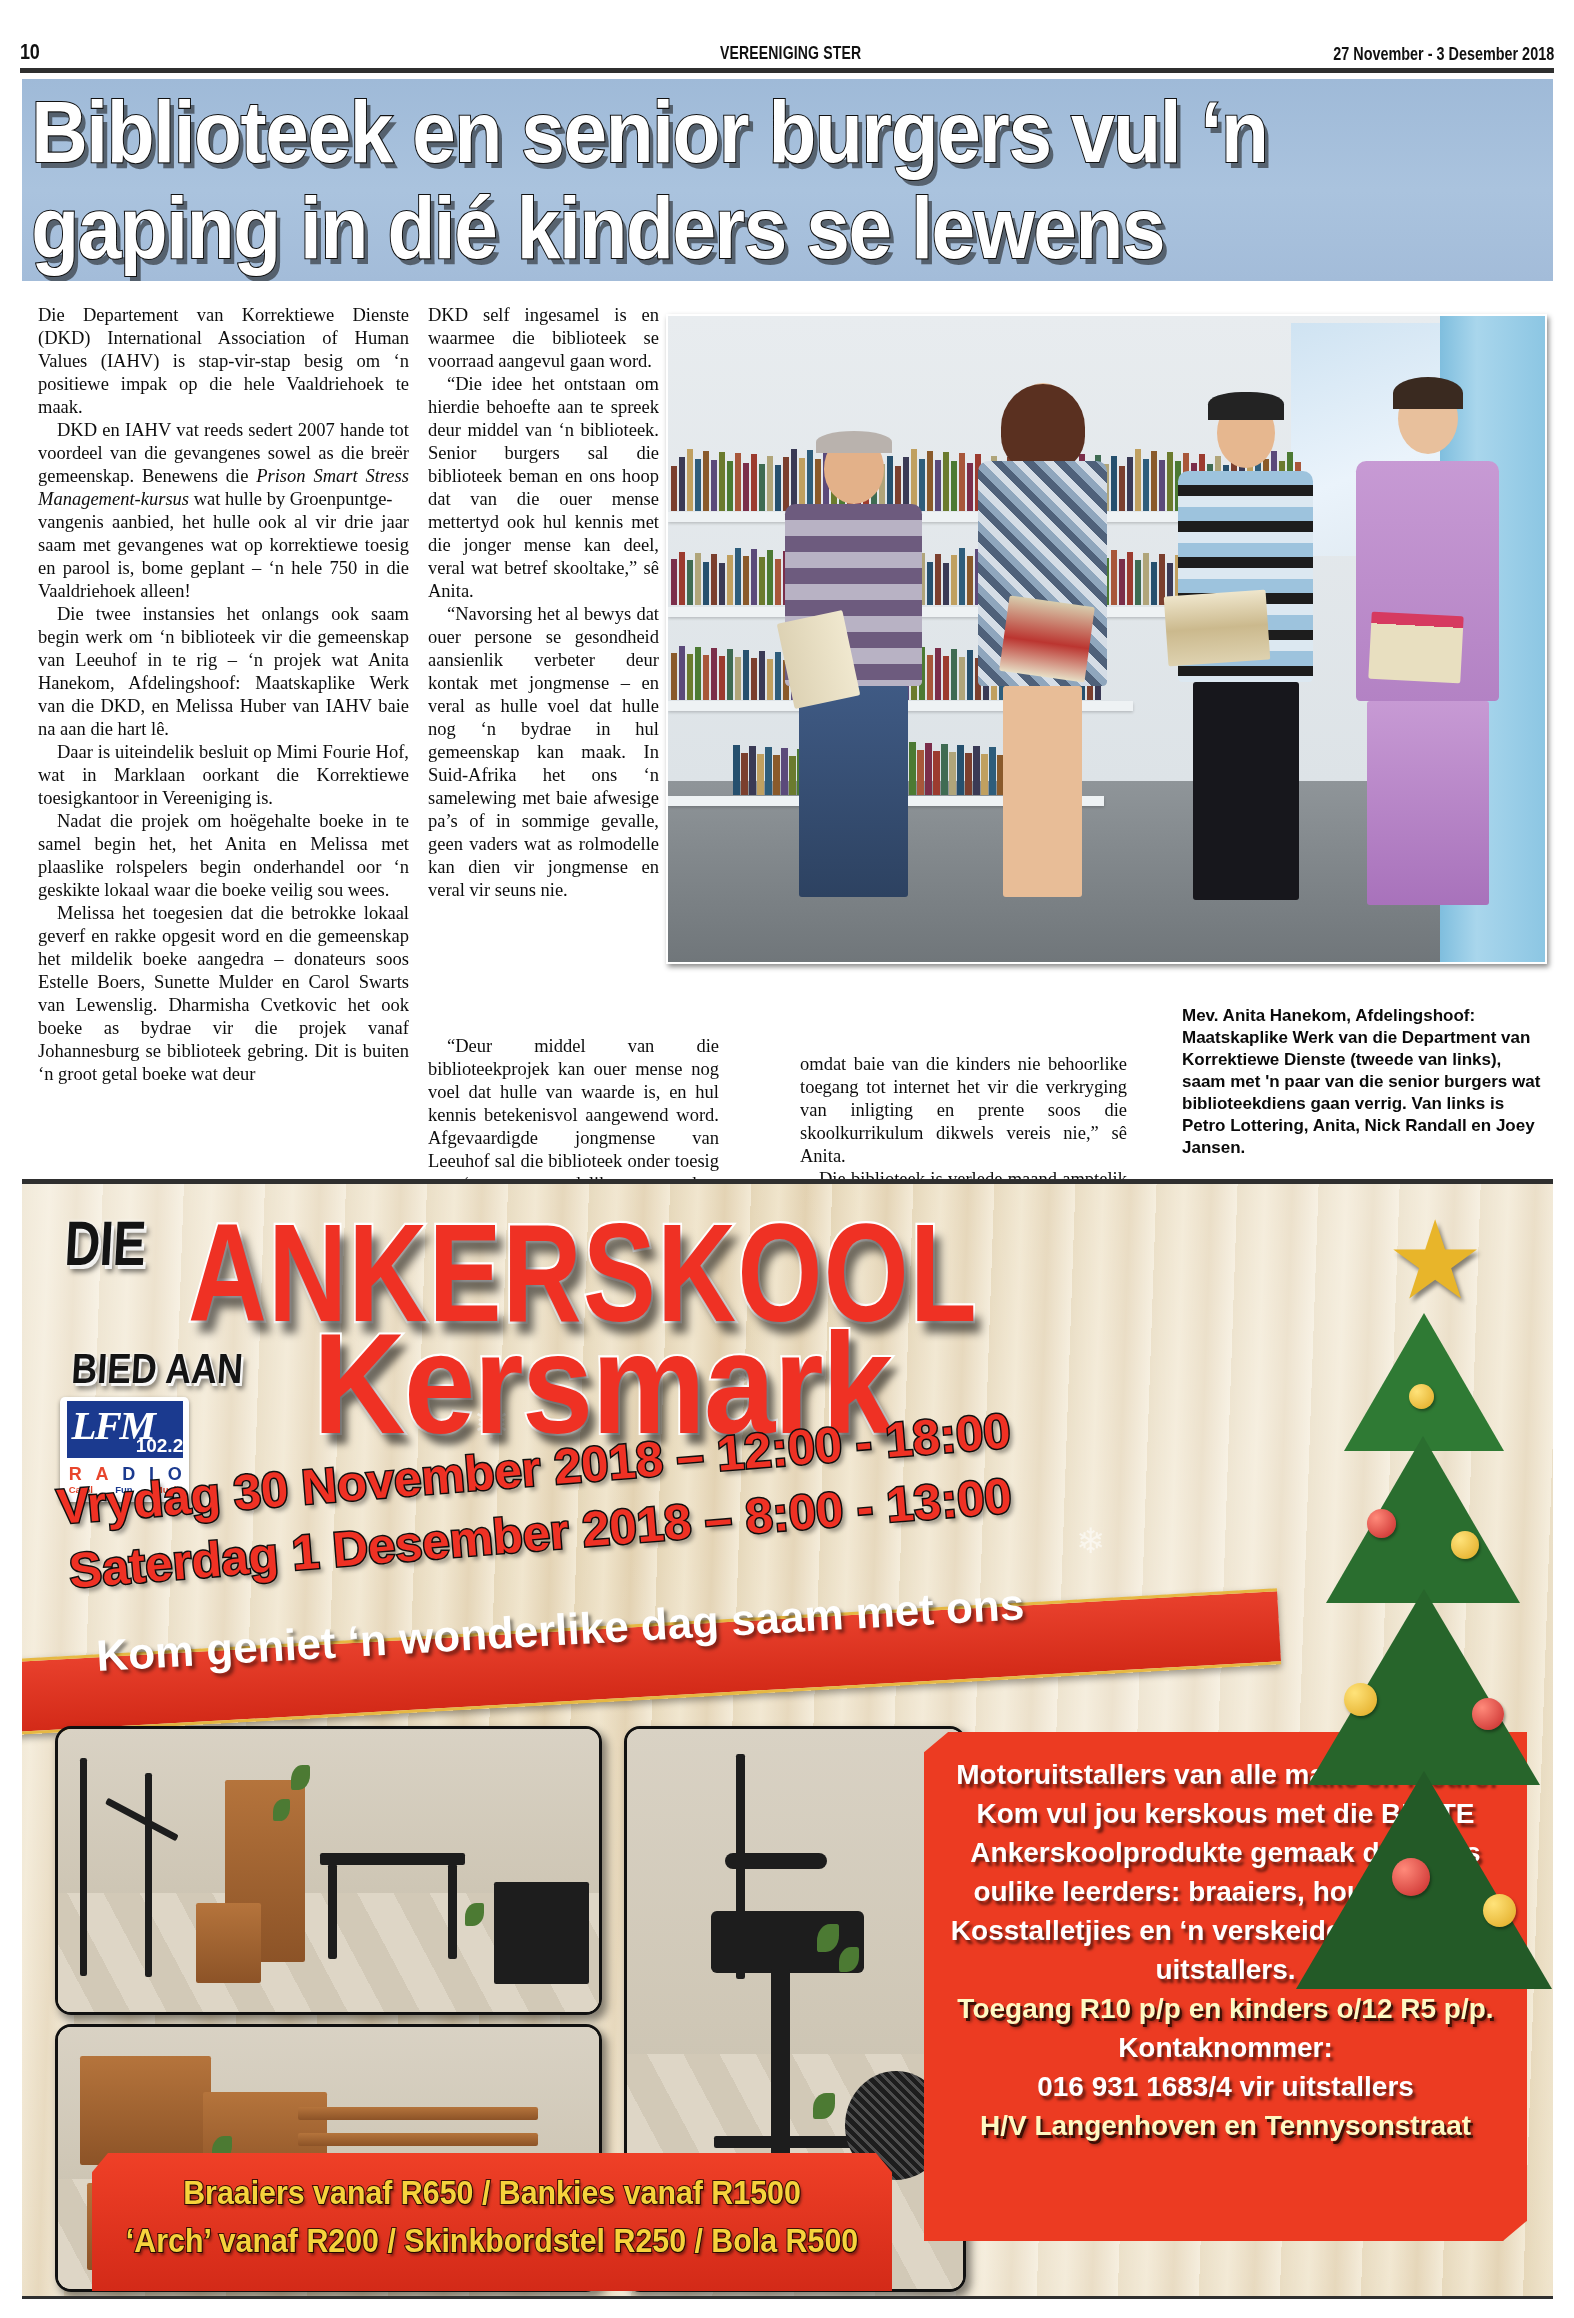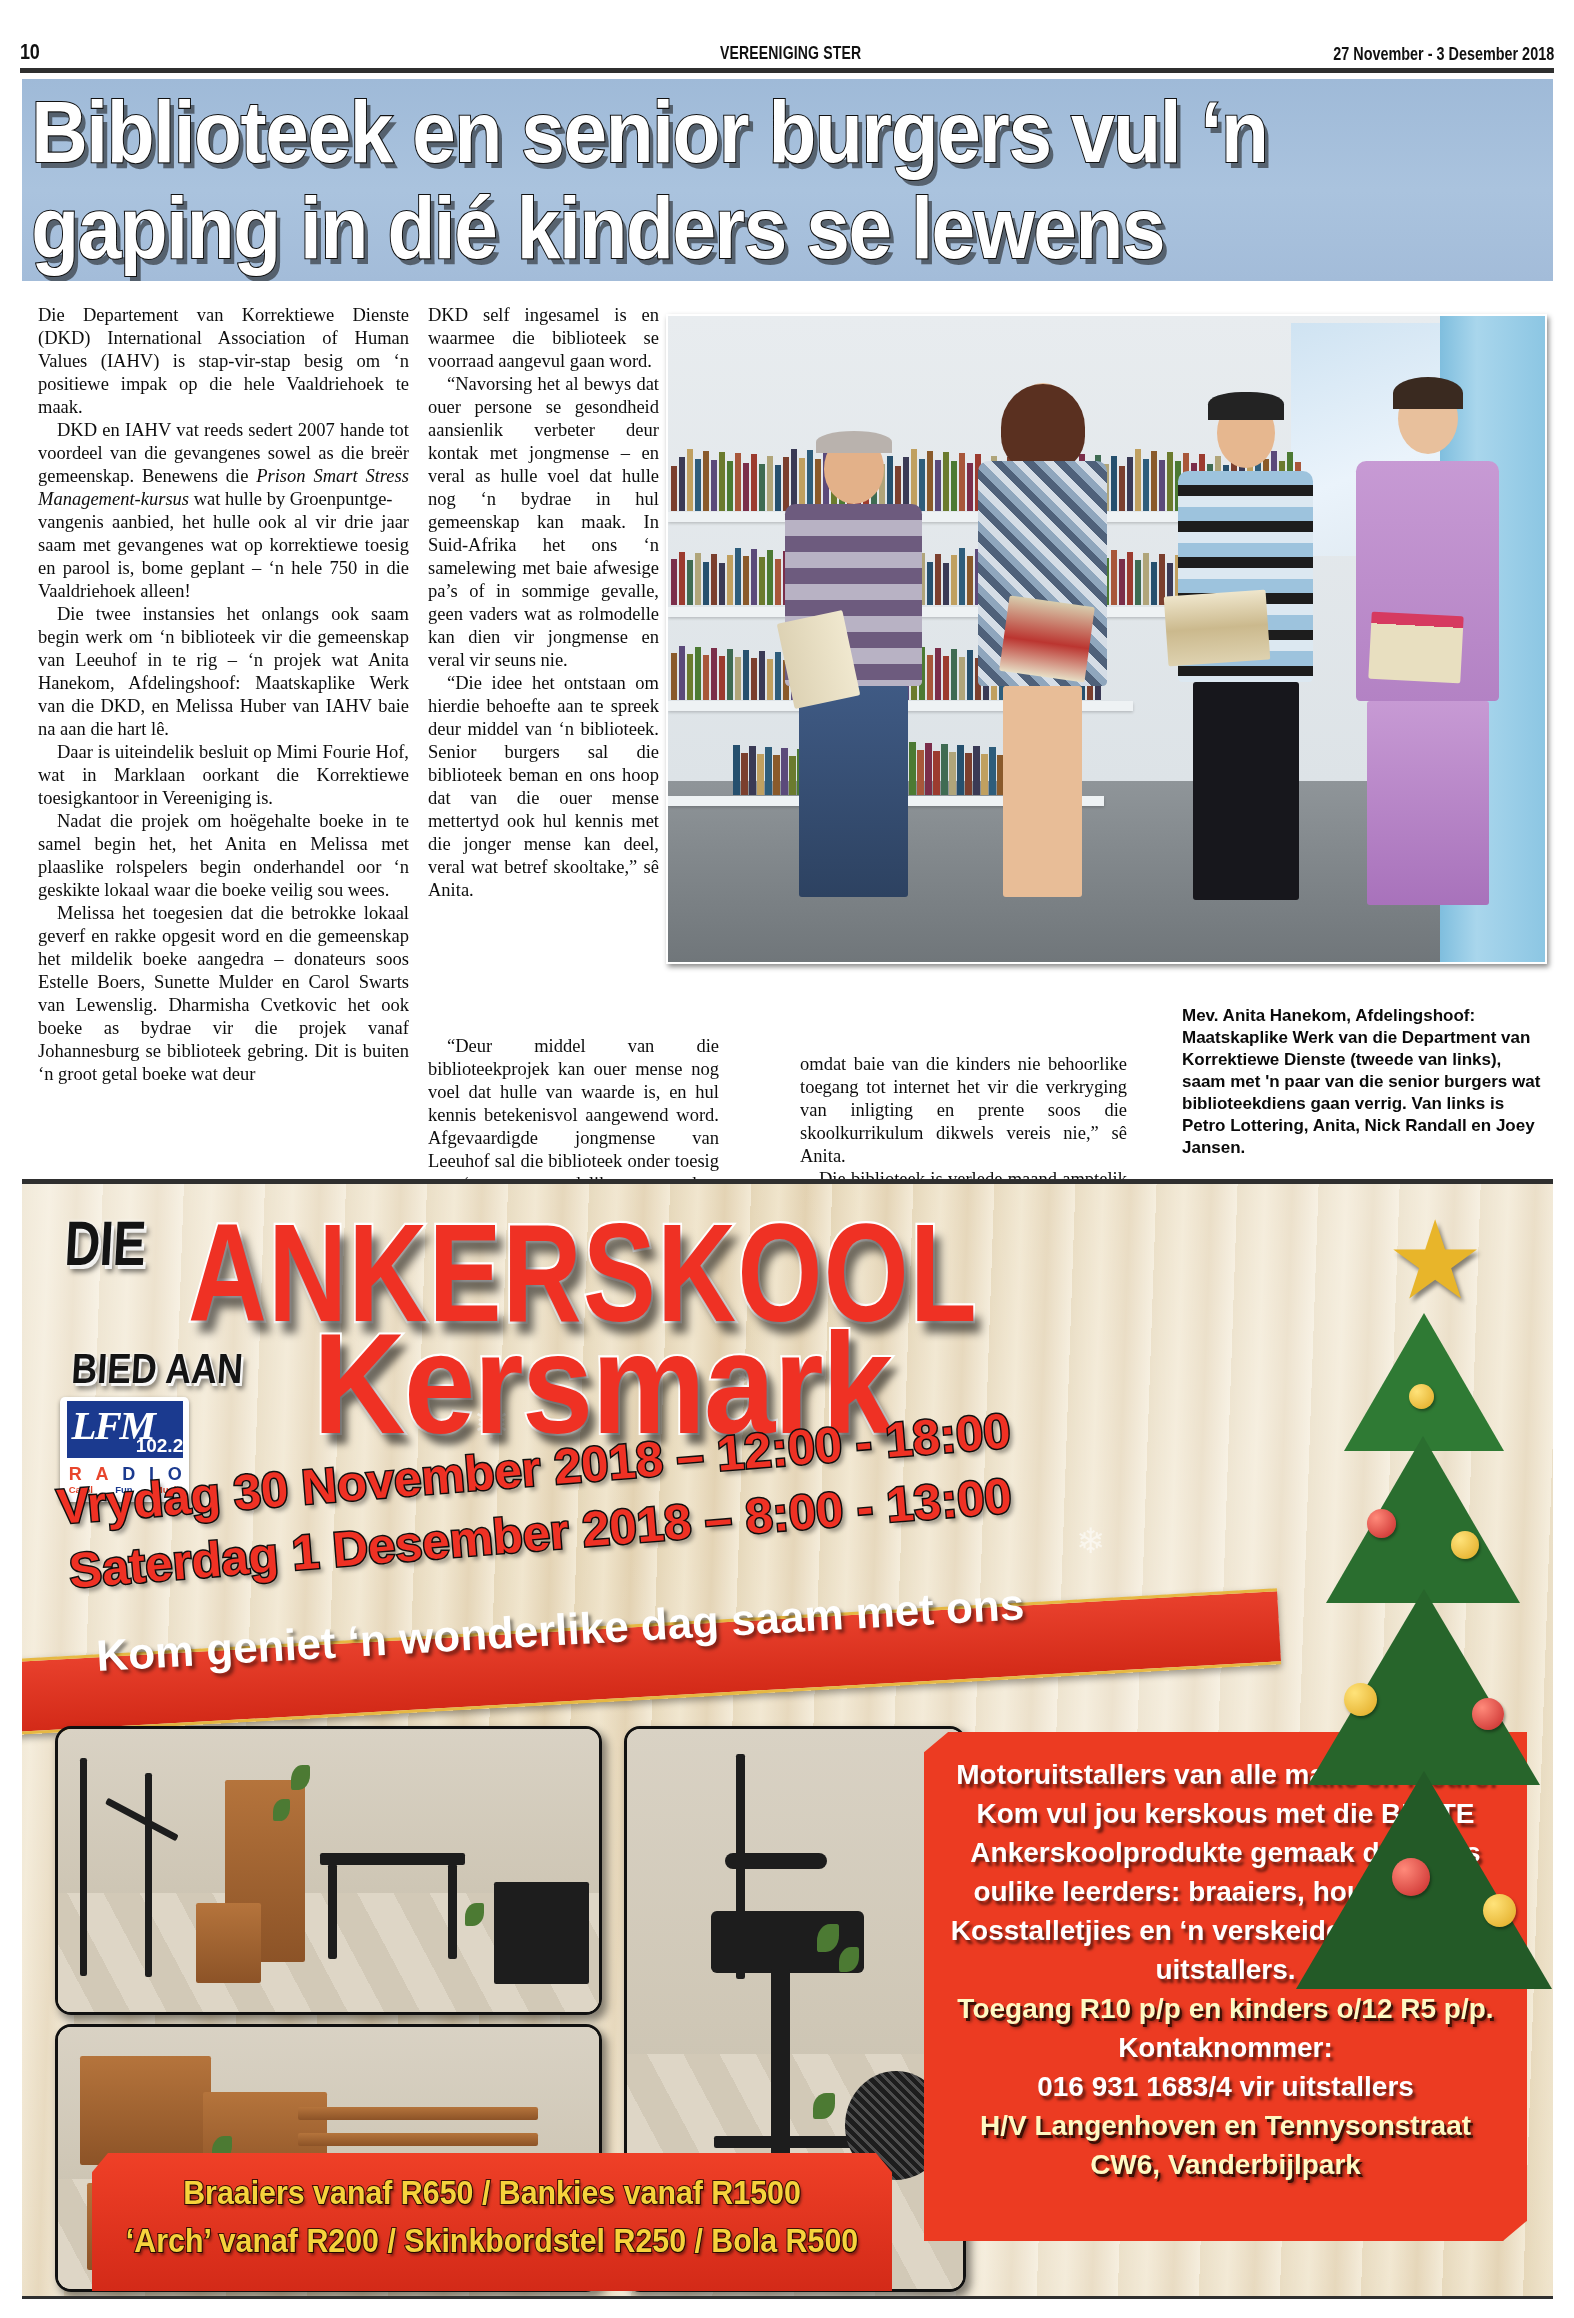--- a/index.html
+++ b/index.html
@@ -361,22 +361,22 @@
     <p><span>DKD en IAHV vat reeds sedert 2007 hande tot voordeel van die gevangenes sowel as die breër gemeenskap. Benewens die </span><i>Prison Smart Stress Management-kursus</i><span> wat hulle by Groenpuntge-</span></p>
     <p style="text-indent:0"><span>vangenis aanbied, het hulle ook al vir drie jaar saam met gevangenes wat op korrektiewe toesig en parool is, bome geplant – ‘n hele 750 in die Vaaldriehoek alleen!</span></p>
     <p><span>Die twee instansies het onlangs ook saam begin werk om ‘n biblioteek vir die gemeenskap van Leeuhof in te rig – ‘n projek wat  Anita Hanekom, Afdelingshoof: Maatskaplike Werk van die DKD, en Melissa Huber van IAHV baie na aan die hart lê.</span></p>
     <p><span>Daar is uiteindelik besluit op Mimi Fourie Hof, wat in Marklaan oorkant die Korrektiewe toesigkantoor in Vereeniging is.</span></p>
     <p><span>Nadat die projek om hoëgehalte boeke in te samel begin het, het Anita en Melissa met plaaslike rolspelers begin onderhandel oor ‘n geskikte lokaal waar die boeke veilig sou wees.</span></p>
     <p><span>Melissa het toegesien dat die betrokke lokaal geverf en rakke opgesit word en die gemeenskap het mildelik boeke aangedra – donateurs soos Estelle Boers, Sunette Mulder en Carol Swarts van Lewenslig. Dharmisha Cvetkovic het ook boeke as bydrae vir die projek vanaf Johannesburg se biblioteek gebring. Dit is buiten ‘n groot getal boeke wat deur</span></p>
   </div>
 
   <div class="col" id="col2">
     <p class="first"><span>DKD self ingesamel is en waarmee die biblioteek se voorraad aangevul gaan word.</span></p>
+    <p><span>“Die idee het ontstaan om hierdie behoefte aan te spreek deur middel van ‘n biblioteek. Senior burgers sal die biblioteek beman en ons hoop dat van die ouer mense mettertyd ook hul kennis met die jonger mense kan deel, veral wat betref skooltake,” sê Anita.</span></p>
     <p><span>“Navorsing het al bewys dat ouer persone se gesondheid aansienlik verbeter deur kontak met jongmense – en veral as hulle voel dat hulle nog ‘n bydrae in hul gemeenskap kan maak. In Suid-Afrika het ons ‘n samelewing met baie afwesige pa’s of in sommige gevalle, geen vaders wat as rolmodelle kan dien vir jongmense en veral vir seuns nie.</span></p>
-    <p><span>“Die idee het ontstaan om hierdie behoefte aan te spreek deur middel van ‘n biblioteek. Senior burgers sal die biblioteek beman en ons hoop dat van die ouer mense mettertyd ook hul kennis met die jonger mense kan deel, veral wat betref skooltake,” sê Anita.</span></p>
   </div>
 
   <div class="col" id="col2b">
     <p><span>“Deur middel van die biblioteekprojek kan ouer mense nog voel dat hulle van waarde is,  en hul kennis betekenisvol aangewend word. Afgevaardigde jongmense van Leeuhof sal die biblioteek onder toesig van ‘n verantwoordelike persoon kan besoek om boeke uit te neem vir skooltake. Daar is ook tydskrifte vir die uitskeur van prente en inligting, soos </span><b>National Geografic</b><span>,</span></p>
   </div>
 
   <div class="col" id="col3">
     <p class="first"><span>omdat baie van die kinders nie behoorlike toegang tot internet het vir die verkryging van inligting en prente soos die skoolkurrikulum dikwels vereis nie,” sê Anita.</span></p>
     <p><span>Die biblioteek is verlede maand amptelik geopen en inwoners van die omgewing het dit met ope arms verwelkom.</span></p>
   </div>
@@ -777,21 +777,20 @@
     <div class="ad-panel-line">Motoruitstallers van alle make en kleure.</div>
     <div class="ad-panel-line">Kom vul jou kerskous met die BESTE</div>
     <div class="ad-panel-line">Ankerskoolprodukte gemaak deur ons</div>
     <div class="ad-panel-line">oulike leerders: braaiers, houtbankies</div>
     <div class="ad-panel-line">Kosstalletjies en ‘n verskeidenheid ander</div>
     <div class="ad-panel-line">uitstallers.</div>
     <div class="ad-panel-line yellow">Toegang R10 p/p en kinders o/12 R5 p/p.</div>
     <div class="ad-panel-line">Kontaknommer:</div>
     <div class="ad-panel-line">016 931 1683/4 vir uitstallers</div>
     <div class="ad-panel-line yellow">H/V Langenhoven en Tennysonstraat</div>
-    <div class="ad-panel-line yellow">CW6, Vanderbijlpark</div>
   </div>
 
   <div class="ad-pricebar">
     <div class="ad-price-line">Braaiers vanaf R650 / Bankies vanaf R1500</div>
     <div class="ad-price-line">‘Arch’ vanaf R200 / Skinkbordstel R250 / Bola R500</div>
   </div>
 
   <div class="xtree">
     <div class="xtree-star">★</div>
     <div style="position:absolute;left:44px;top:95px;width:0;height:0;border-left:80px solid transparent;border-right:80px solid transparent;border-bottom:138px solid #2f7a34;"></div>

